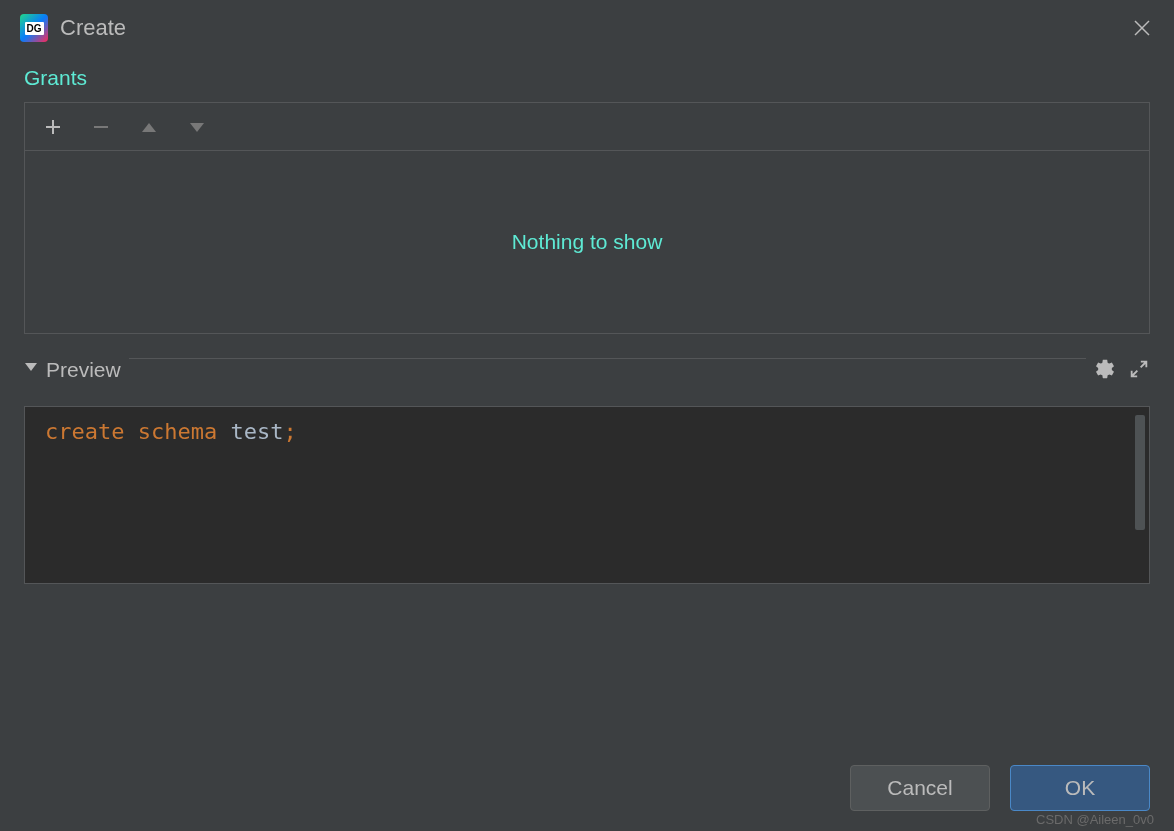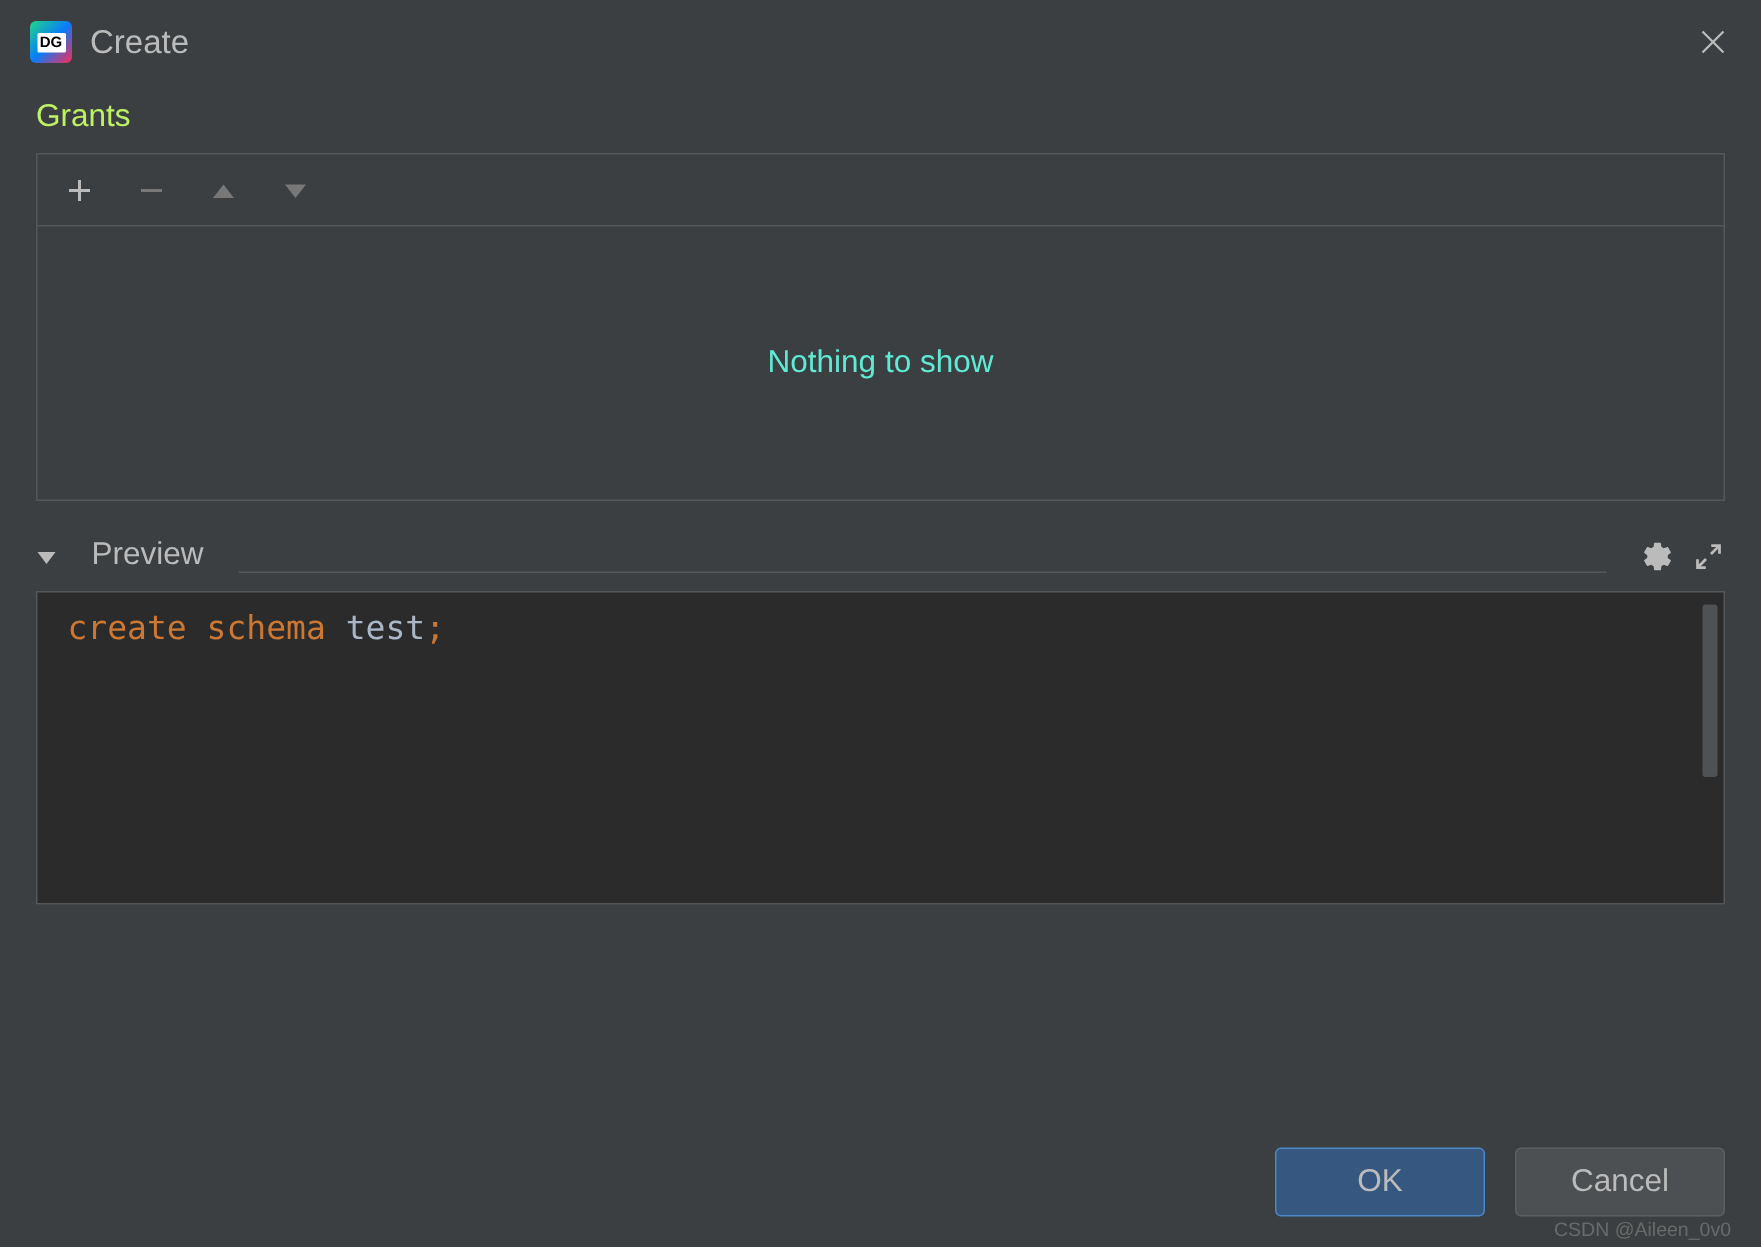--- a/index.html
+++ b/index.html
@@ -87,21 +87,21 @@
     .form-input.focused {
       border: 2px solid #4a88c7;
       background: #45494a;
     }
     .form-input.disabled {
       background: #3f4244;
       border: 1px solid #545658;
     }
     .section-label {
       font-size: 21px;
-      color: #bef264;
+      color: #5eead4;
       margin-bottom: 12px;
     }
     .grants-container {
       border: 1px solid #545658;
       margin-bottom: 24px;
     }
     .grants-toolbar {
       display: flex;
       align-items: center;
       gap: 24px;
@@ -124,23 +124,23 @@
     .grants-body {
       height: 182px;
       display: flex;
       align-items: center;
       justify-content: center;
       font-size: 21px;
       color: #5eead4;
     }
     .preview-header {
       display: flex;
-      align-items: flex-end;
-      gap: 23px;
-      margin-bottom: 12px;
+      align-items: flex-start;
+      gap: 8px;
+      margin-bottom: 24px;
     }
     .preview-title {
       font-size: 21px;
       color: #bbbbbb;
     }
     .separator-line {
       flex: 1;
       height: 1px;
       background: #545658;
     }
@@ -151,21 +151,21 @@
     .action-icon {
       color: #bbbbbb;
       cursor: pointer;
       display: flex;
       align-items: center;
       justify-content: center;
     }
     .preview-body {
       background: #2b2b2b;
       border: 1px solid #545658;
-      height: 209px;
+      height: 178px;
       padding: 12px 20px;
       font-family: "Consolas", "Monaco", monospace;
       font-size: 22px;
       position: relative;
     }
     .preview-body::after {
       content: "";
       position: absolute;
       right: 4px;
       top: 8px;
@@ -288,17 +288,17 @@
       </div>
     </div>
   </div>
 
   <div class="preview-body">
     <span class="code-keyword">create</span><span> </span><span class="code-keyword">schema</span><span> </span><span class="code-text">test</span><span class="code-keyword">;</span>
   </div>
 </div>
 
 <div class="button-row">
+  <div class="btn btn-secondary">Cancel</div>
   <div class="btn btn-primary">OK</div>
-  <div class="btn btn-secondary">Cancel</div>
 </div>
 
 <div class="watermark">CSDN @Aileen_0v0</div>
 
 </body></html>

